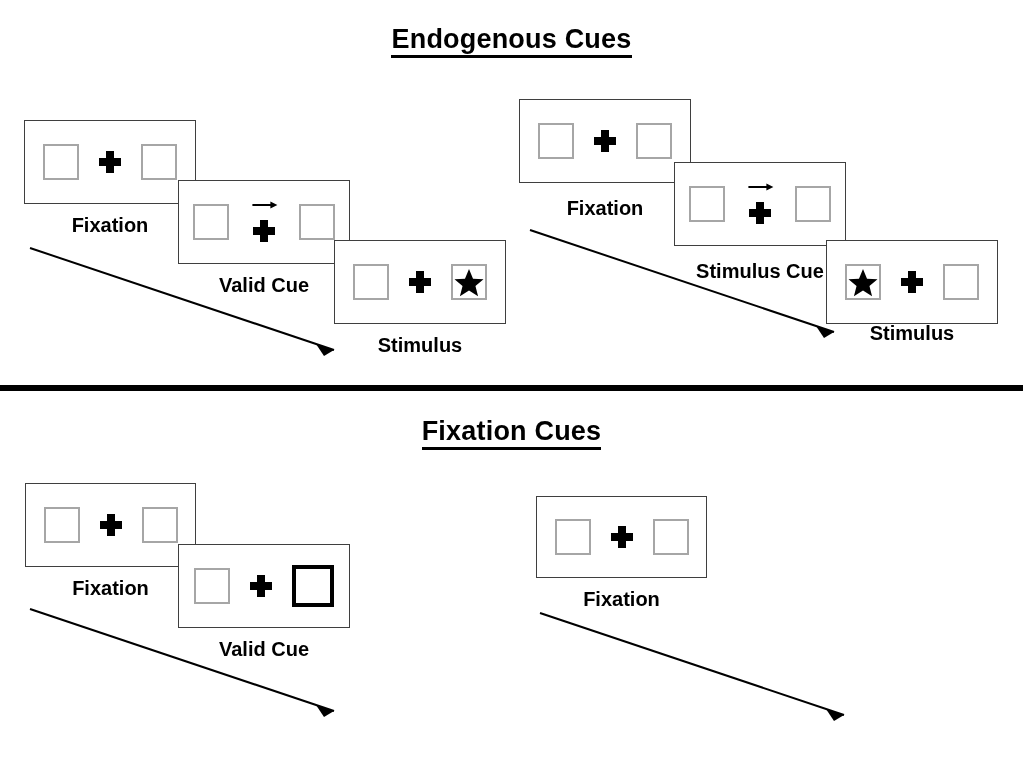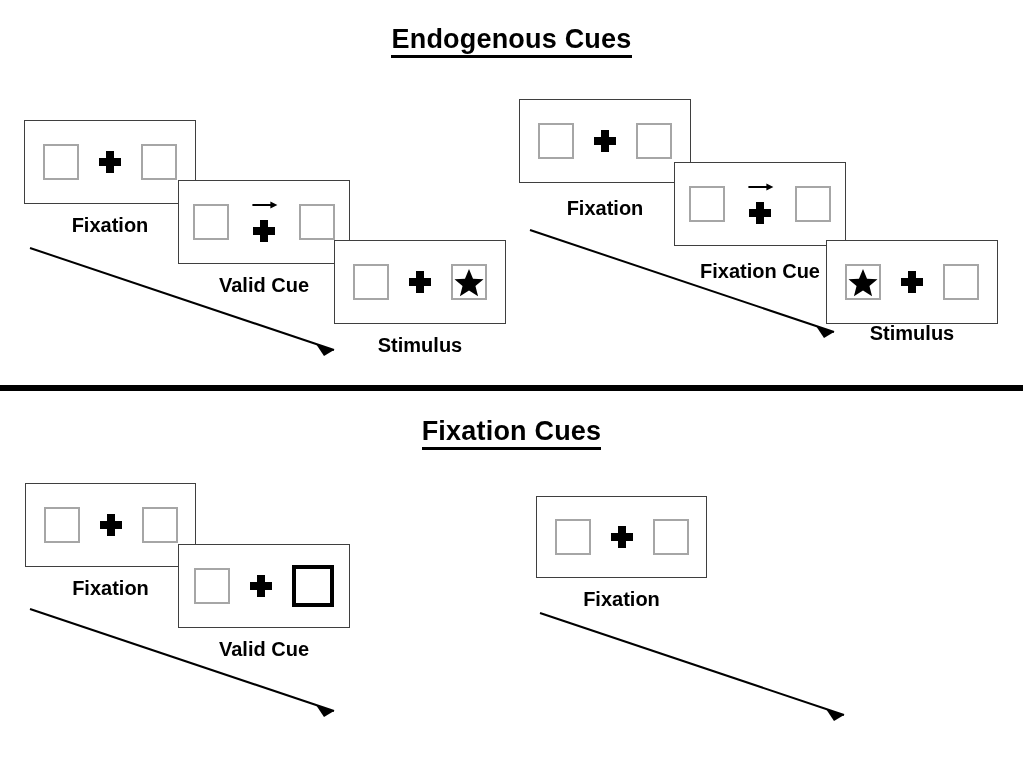--- a/index.html
+++ b/index.html
@@ -175,21 +175,21 @@
         <div class="center-stack">
           <svg class="cue-arrow" viewBox="0 0 28 10">
             <line x1="1" y1="5" x2="22" y2="5" stroke="#000" stroke-width="2"></line>
             <path d="M26 5 L19 1.5 L19 8.5 Z" fill="#000"></path>
           </svg>
           <div class="fixation"></div>
         </div>
         <div class="box"></div>
       </div>
     </div>
-    <div class="caption" style="left:674px;top:260px;width:172px;text-align:center;">Fixation Cue</div>
+    <div class="caption" style="left:674px;top:260px;width:172px;text-align:center;">Stimulus Cue</div>
 
     <div class="frame" style="left:826px;top:240px;width:172px;height:84px;">
       <div class="frame-inner">
         <div class="box">
           <svg class="star" viewBox="0 0 32 31">
             <polygon points="16,1 20.3,11.4 31.5,12.0 22.9,19.3 25.7,30.2 16,24.0 6.3,30.2 9.1,19.3 0.5,12.0 11.7,11.4" fill="#000"></polygon>
           </svg>
         </div>
         <div class="fixation"></div>
         <div class="box"></div>

